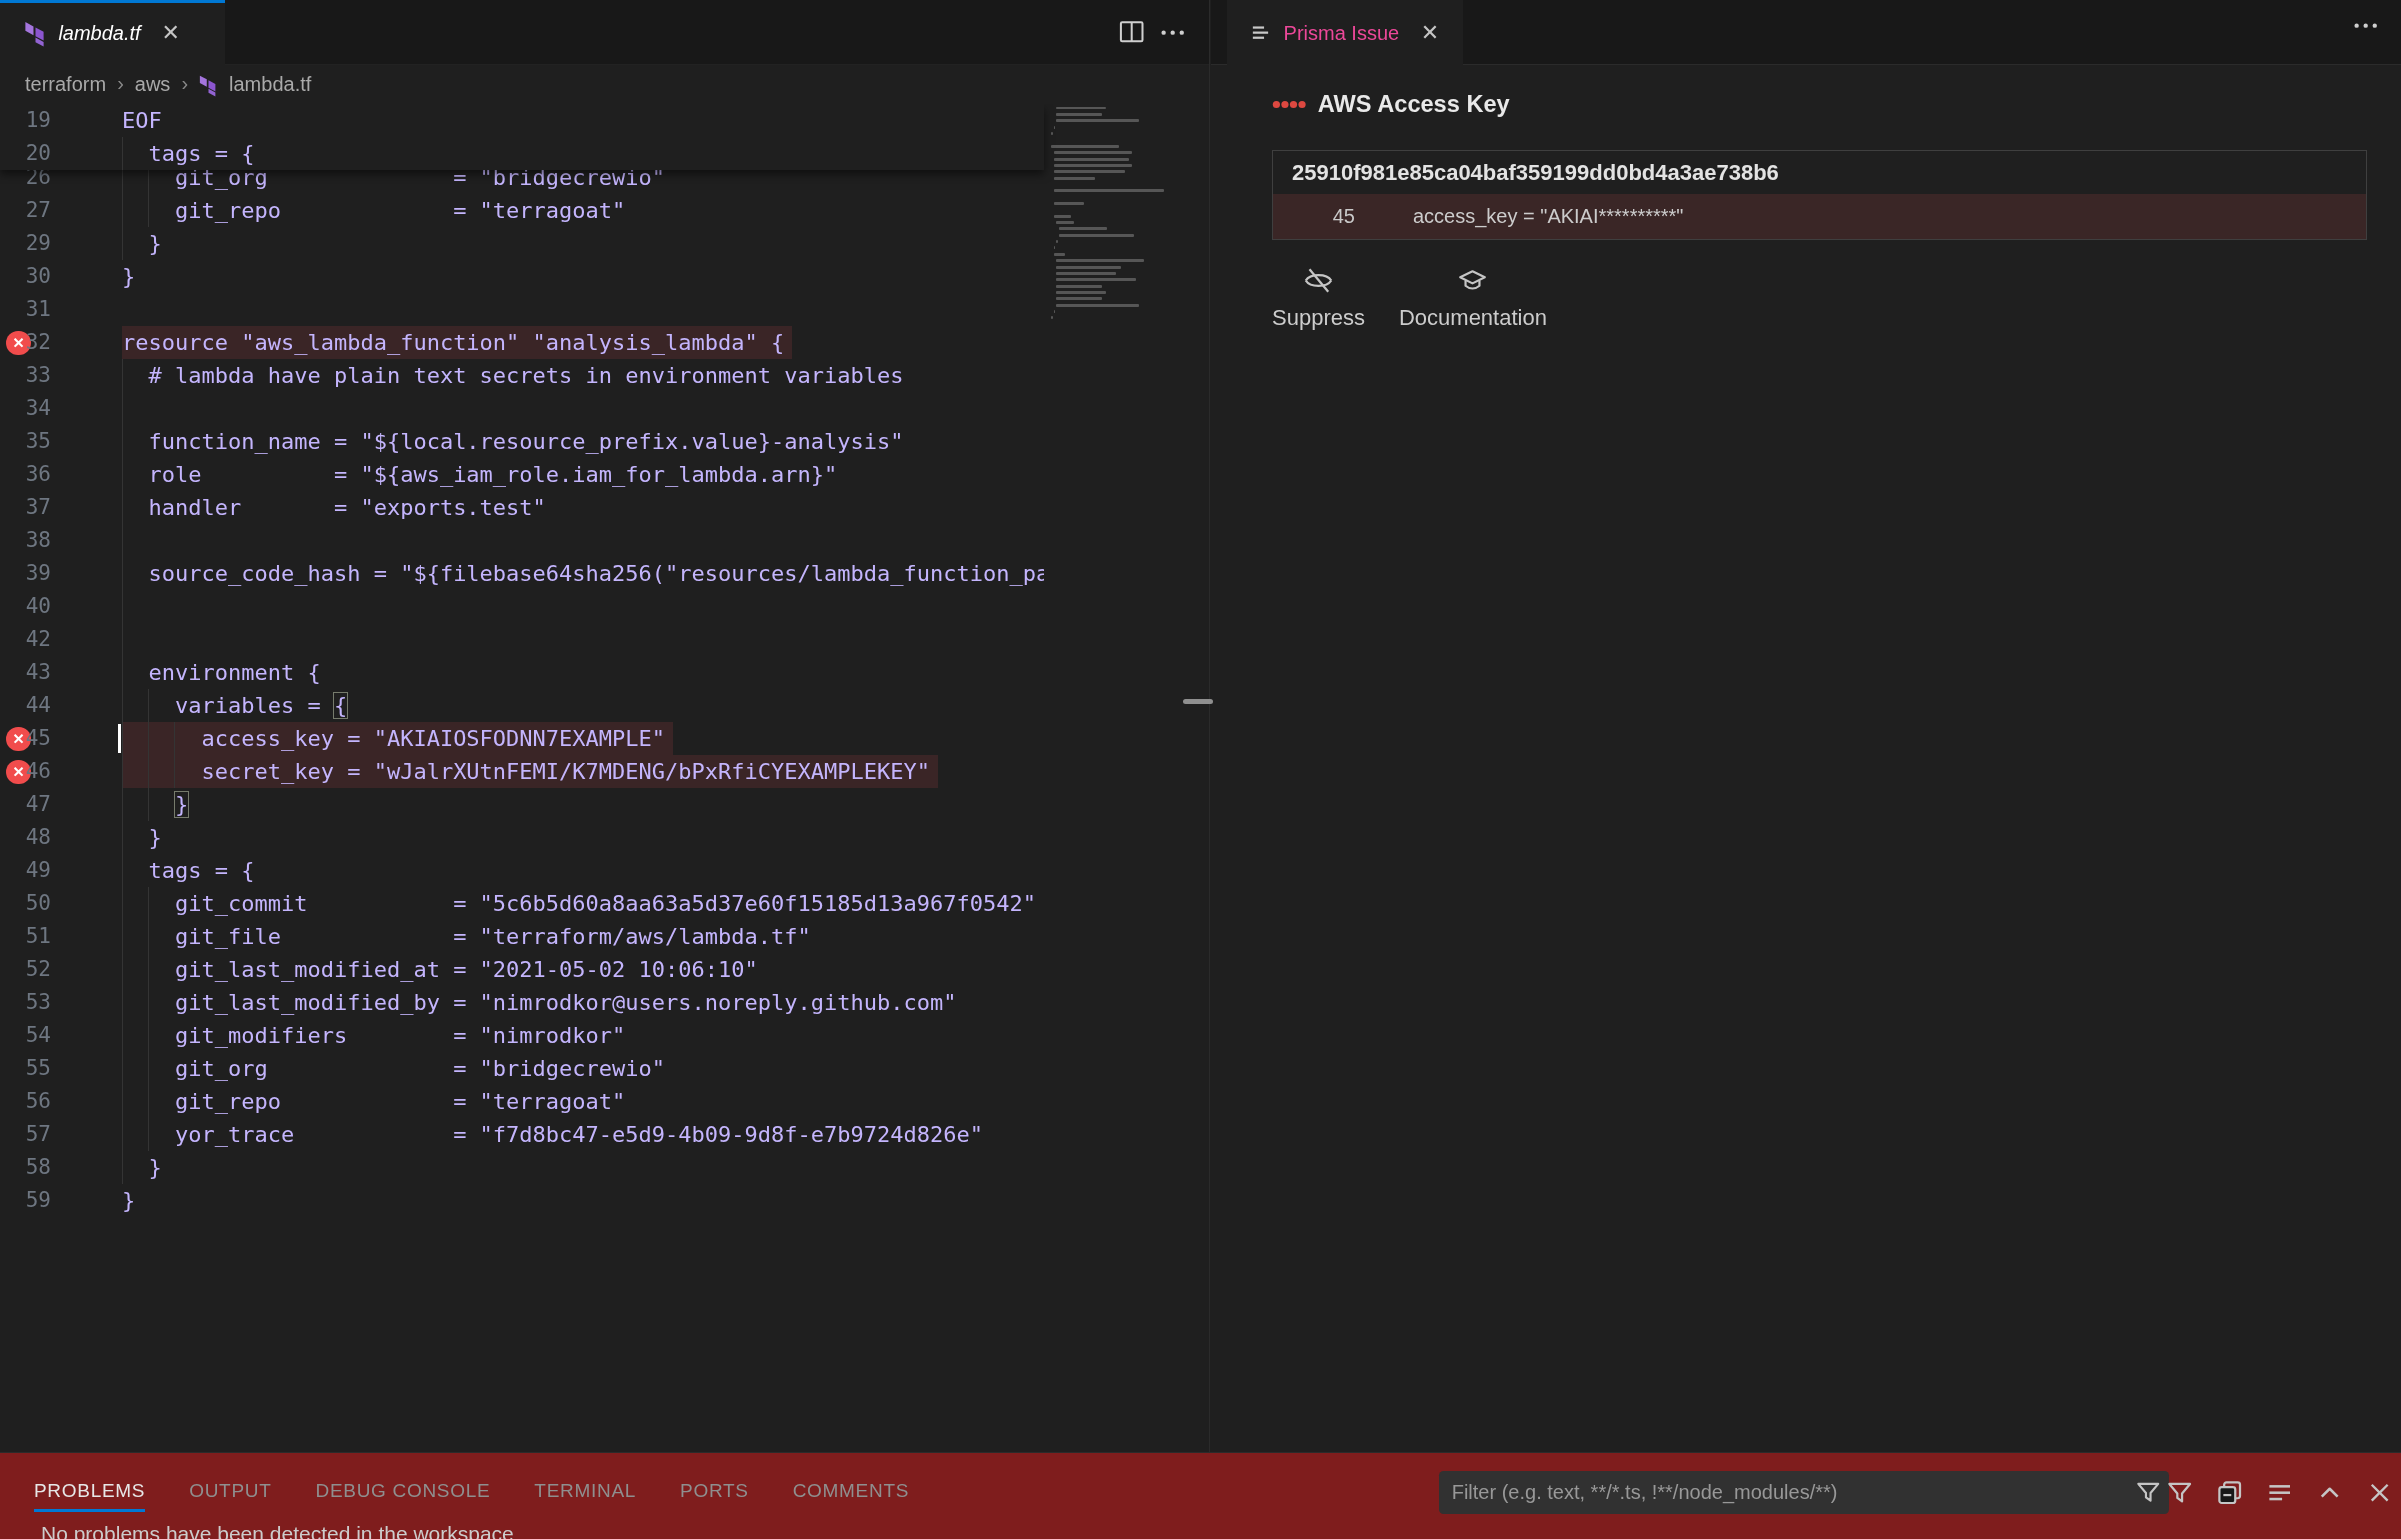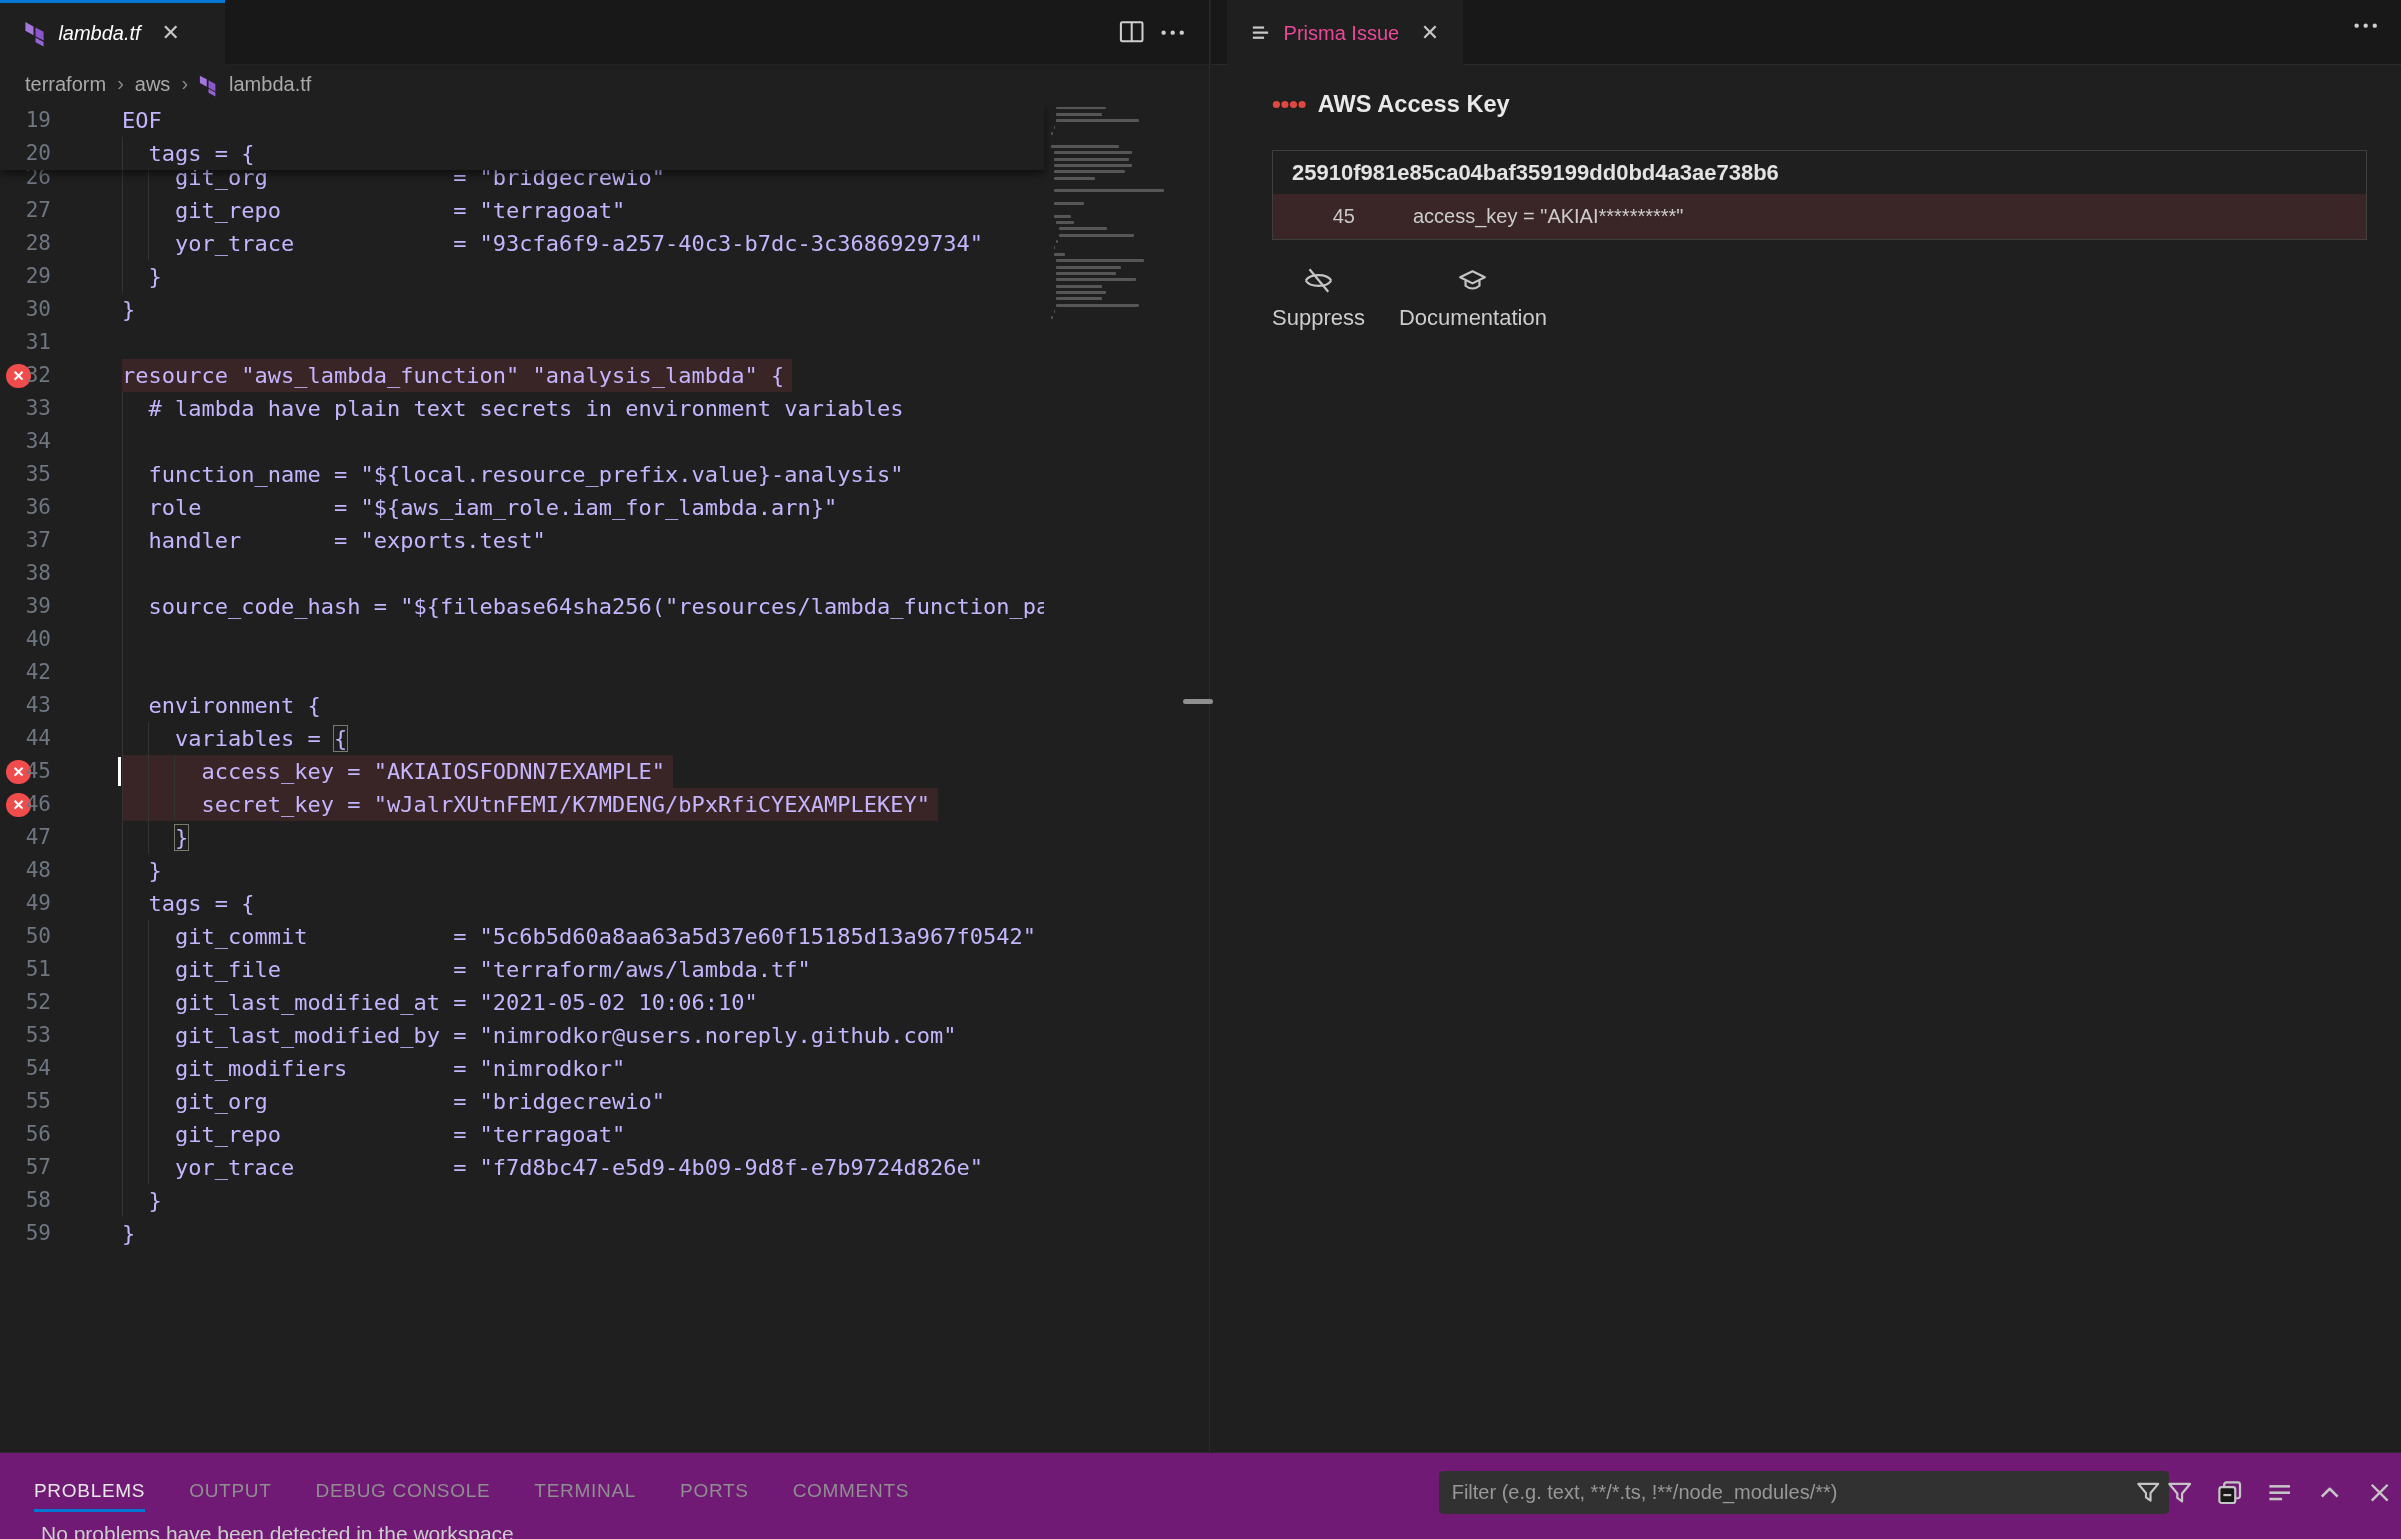--- a/index.html
+++ b/index.html
@@ -59,21 +59,21 @@
   .issue-hash { height:43px; display:flex; align-items:center; padding-left:19px;
                 font-size:22px; font-weight:bold; color:#e3e3e3; }
   .issue-occ { height:45px; background:#3a2626; display:flex; align-items:center; }
   .occ-ln { width:82px; text-align:right; font-size:20px; color:#c9c9c9; flex:none; }
   .occ-code { margin-left:58px; font-size:20px; color:#cccccc; }
   .issue-actions { margin-top:27px; display:flex; align-items:center; gap:34px; }
   .iaction { display:flex; align-items:center; gap:11px; font-size:22px; color:#cccccc;flex-direction:column; }
 
   
   .panel-bottom { position:absolute; left:0; top:1452px; width:2401px; height:87px;
-                  background:#701a75; border-top:0.9px solid #2b2b2b;padding-left:16px; }
+                  background:#7f1d1d; border-top:0.9px solid #2b2b2b;padding-left:16px; }
   .pb-tabs { position:absolute; left:34px; top:0; height:76px; display:flex; gap:44px; align-items:center; }
   .pb-tab { position:relative; height:76px; display:flex; align-items:center;
             font-size:19px; letter-spacing:0.7px; color:#8f8f8f; }
   .pb-tab.active { color:#e7e7e7; }
   .pb-tab.active::after { content:""; position:absolute; left:0; right:0; bottom:17px; height:2.7px;
                           background:var(--accent); }
   .pb-status { position:absolute; left:41px; top:69px; font-size:21px; color:#cccccc; white-space:nowrap; }
   .pb-filter { position:absolute; left:1439px; top:18px; width:730px; height:43px; background:#313131;
                border-radius:4.5px; display:flex; align-items:center; }
   .pb-filter input { flex:1; height:100%; background:transparent; border:0; outline:0;
@@ -144,28 +144,20 @@
             <div class="guide" style="left: 148px;"></div>
             <pre class="code">    git_org              = "bridgecrewio"</pre>
           </div>
           <div class="row">
             <div class="gutter">
               <div class="lnum">27</div>
             </div>
             <div class="guide" style="left: 122px;"></div>
             <div class="guide" style="left: 148px;"></div>
             <pre class="code">    git_repo             = "terragoat"</pre>
-          </div>
-          <div class="row">
-            <div class="gutter">
-              <div class="lnum">28</div>
-            </div>
-            <div class="guide" style="left: 122px;"></div>
-            <div class="guide" style="left: 148px;"></div>
-            <pre class="code">    yor_trace            = "93cfa6f9-a257-40c3-b7dc-3c3686929734"</pre>
           </div>
           <div class="row">
             <div class="gutter">
               <div class="lnum">29</div>
             </div>
             <div class="guide" style="left: 122px;"></div>
             <pre class="code">  }</pre>
           </div>
           <div class="row">
             <div class="gutter">

